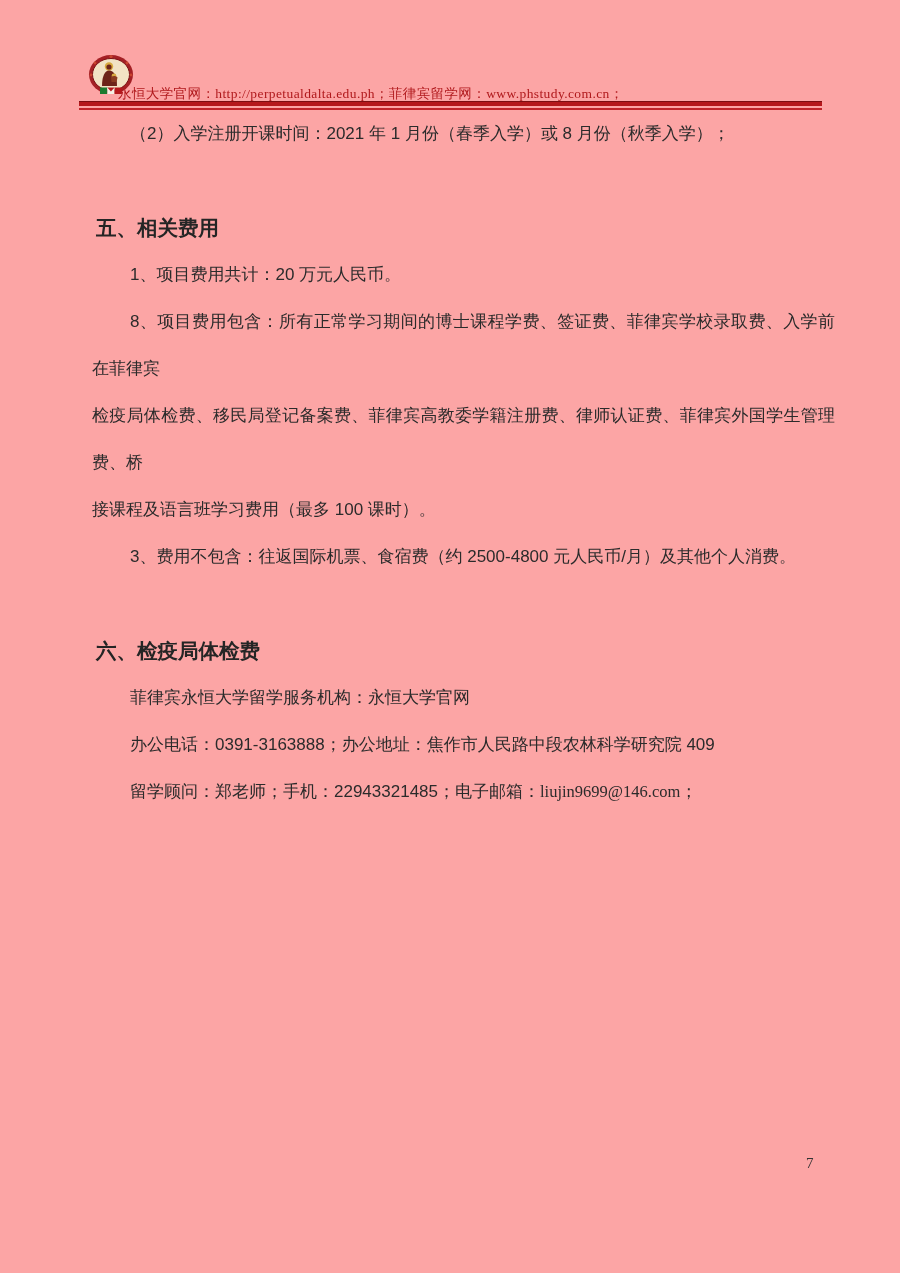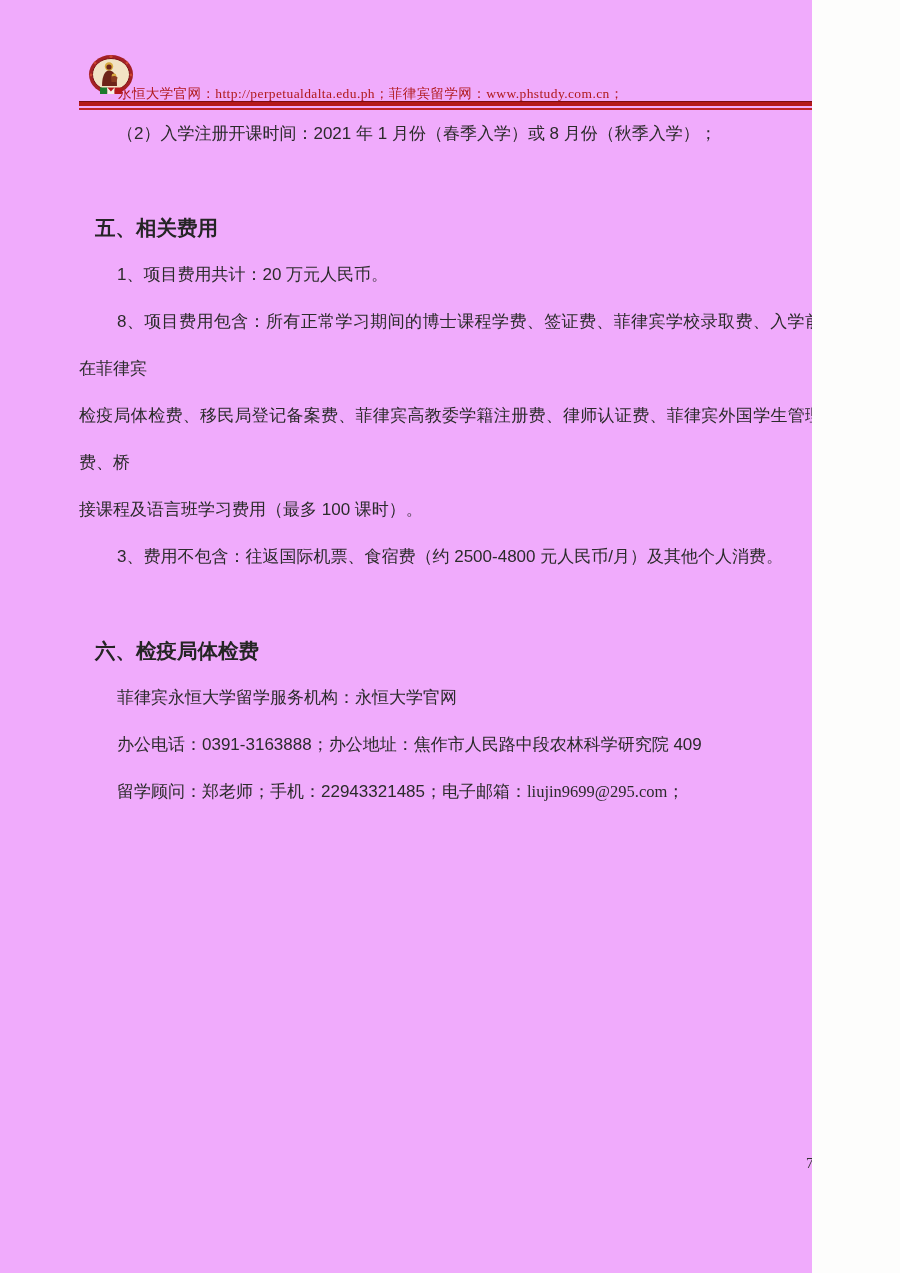--- a/index.html
+++ b/index.html
@@ -2,23 +2,23 @@
 <html><head>
 <meta charset="utf-8">
 <style>
   html, body {
     margin: 0;
     padding: 0;
     background: #fdfdfc;
   }
   .page {
     position: relative;
-    width: 812px;
+    width: 900px;
     height: 1273px;
-    background: #f0abfc;
+    background: #fca5a5;
     overflow: hidden;
     font-family: "Liberation Sans", "DejaVu Sans", sans-serif;
     color: #2b2b2b;
   }
   
   .logo {
     position: absolute;
     left: 88px;
     top: 54px;
     width: 46px;
@@ -47,34 +47,34 @@
     border-top: 1px solid #7c0f12;
   }
   .rule .rule-gap { height: 2px; }
   .rule .rule-b {
     height: 2px;
     background: #c0252a;
   }
   
   .content {
     position: absolute;
-    left: 79px;
+    left: 92px;
     top: 110px;
     width: 743px;
     font-size: 17px;
     line-height: 47px;
   }
   .content p {
     margin: 0;
     text-indent: 38px;
     white-space: pre-wrap;
     text-align: justify;
   }
   .content h2 {
-    margin: 47px 0 0 16px;
+    margin: 47px 0 0 4px;
     font-size: 20.5px;
     font-weight: bold;
     line-height: 47px;
     text-indent: 0;
     color: #252525;
   }
   .content b { font-weight: normal; }
   .serif-email {
     font-family: "Liberation Serif", "DejaVu Serif", serif;
     font-size: 16.5px;
@@ -139,19 +139,19 @@
 接课程及语言班学习费用（最多 100 课时）。</span></p>
 
     <p><b>3、费用不包含：</b><span>往返国际机票、食宿费（约 2500-4800 元人民币/月）及其他个人消费。</span></p>
 
     <h2>六、检疫局体检费</h2>
 
     <p>菲律宾永恒大学留学服务机构：永恒大学官网</p>
 
     <p>办公电话：0391-3163888；办公地址：焦作市人民路中段农林科学研究院 409</p>
 
-    <p><span>留学顾问：郑老师；手机：22943321485；电子邮箱：</span><span class="serif-email">liujin9699@295.com</span><span>；</span></p>
+    <p><span>留学顾问：郑老师；手机：22943321485；电子邮箱：</span><span class="serif-email">liujin9699@146.com</span><span>；</span></p>
 
   </div>
 
   <div class="page-number">7</div>
 
 </div>
 
 </body></html>

